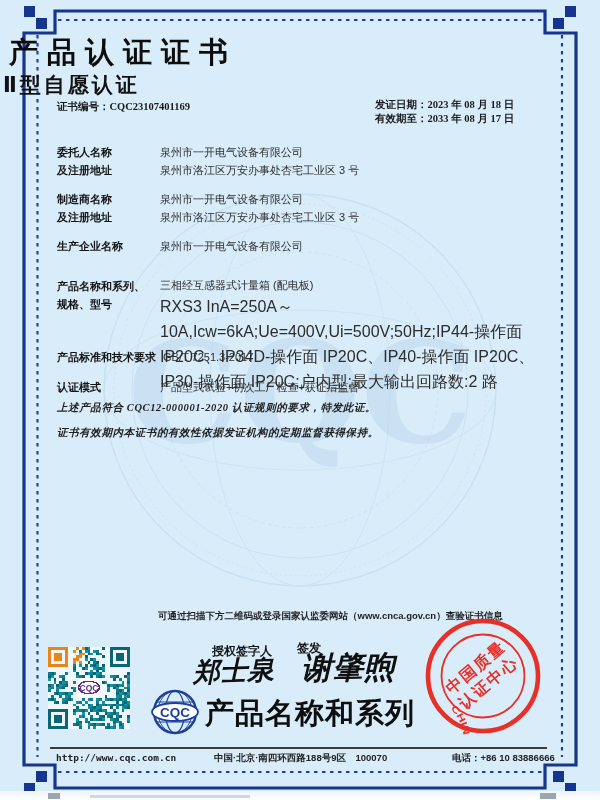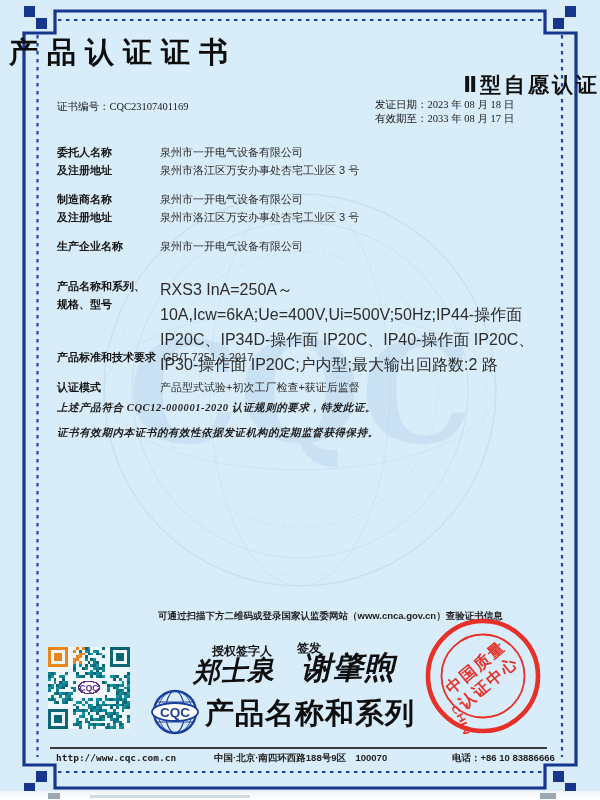--- a/index.html
+++ b/index.html
@@ -3,22 +3,22 @@
 <meta charset="utf-8">
 <style>
   html,body{margin:0;padding:0}
   body{
     width:600px;height:800px;position:relative;overflow:hidden;
     background:#d8ecf9;color:#1a1a1a;
     font-family:"Liberation Sans","DejaVu Sans",sans-serif;
   }
   .abs{position:absolute}
   .title{left:0;right:0;top:33px;text-align:left;font-size:29px;font-weight:800;letter-spacing:9px;text-indent:9px;color:#0d0d0d}
-  .subtitle{left:0;right:0;top:71px;text-align:right;font-size:21px;font-weight:700;letter-spacing:3px;text-indent:3px;color:#111}
-  .kai{font-family:"Liberation Serif","DejaVu Serif",serif;font-weight:400}
+  .subtitle{left:0;right:0;top:71px;text-align:left;font-size:21px;font-weight:700;letter-spacing:3px;text-indent:3px;color:#111}
+  .kai{font-family:"Liberation Serif","DejaVu Serif",serif;font-weight:700}
   .certno{left:57px;top:100px;font-size:10.5px}
   .dates{left:375px;top:98px;font-size:10.5px;line-height:13.5px}
   .frow{display:flex;align-items:flex-end;line-height:18px}
   .flabel{width:103px;flex:none;font-weight:700;font-size:11px;color:#151515}
   .fvalue{font-size:11px;color:#2d2d2d}
   .spec{width:392px;font-size:16px;line-height:25px;color:#2d2d2d}
   .decl{font-family:"Liberation Serif","DejaVu Serif",serif;font-style:italic;font-weight:600;font-size:10.5px;letter-spacing:0.6px;color:#1f1f1f}
   .verify{left:158px;top:610px;font-size:9.5px;font-weight:600;color:#1f1f1f}
   .siglabel{font-size:12px;font-weight:700;color:#151515}
   .sig{font-family:"DejaVu Serif","Liberation Serif",serif;font-weight:700;font-style:italic;color:#101010;white-space:nowrap}
@@ -103,20 +103,21 @@
       <span class="fvalue">泉州市一开电气设备有限公司</span>
     </div>
 </div>
 
 <div class="abs" style="left:57px;top:277px;width:495px;display:flex">
   <div class="flabel" style="line-height:18px">
     <div>产品名称和系列、</div>
     <div>规格、型号</div>
   </div>
   <div style="width:392px">
+    <div class="fvalue" style="line-height:17px">三相经互感器式计量箱 (配电板)</div>
     <div class="spec">RXS3 InA=250A～10A,Icw=6kA;Ue=400V,Ui=500V;50Hz;IP44-操作面 IP20C、IP34D-操作面 IP20C、IP40-操作面 IP20C、IP30-操作面 IP20C;户内型;最大输出回路数:2 路</div>
   </div>
 </div>
 
 <div class="abs frow" style="left:57px;top:348px;width:490px">
   <span class="flabel" style="width:106px">产品标准和技术要求</span>
   <span class="fvalue">GB/T 7251.3-2017</span>
 </div>
 
 <div class="abs frow" style="left:57px;top:378px;width:490px">

